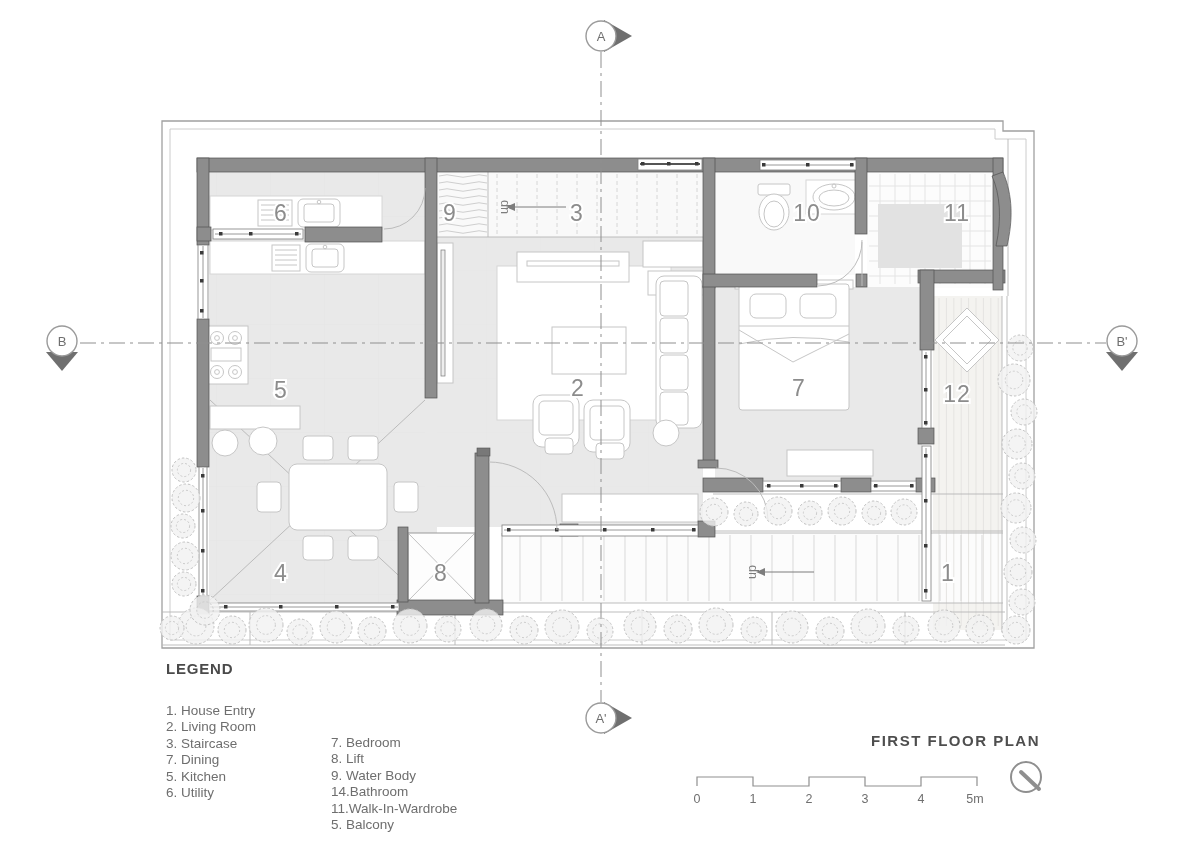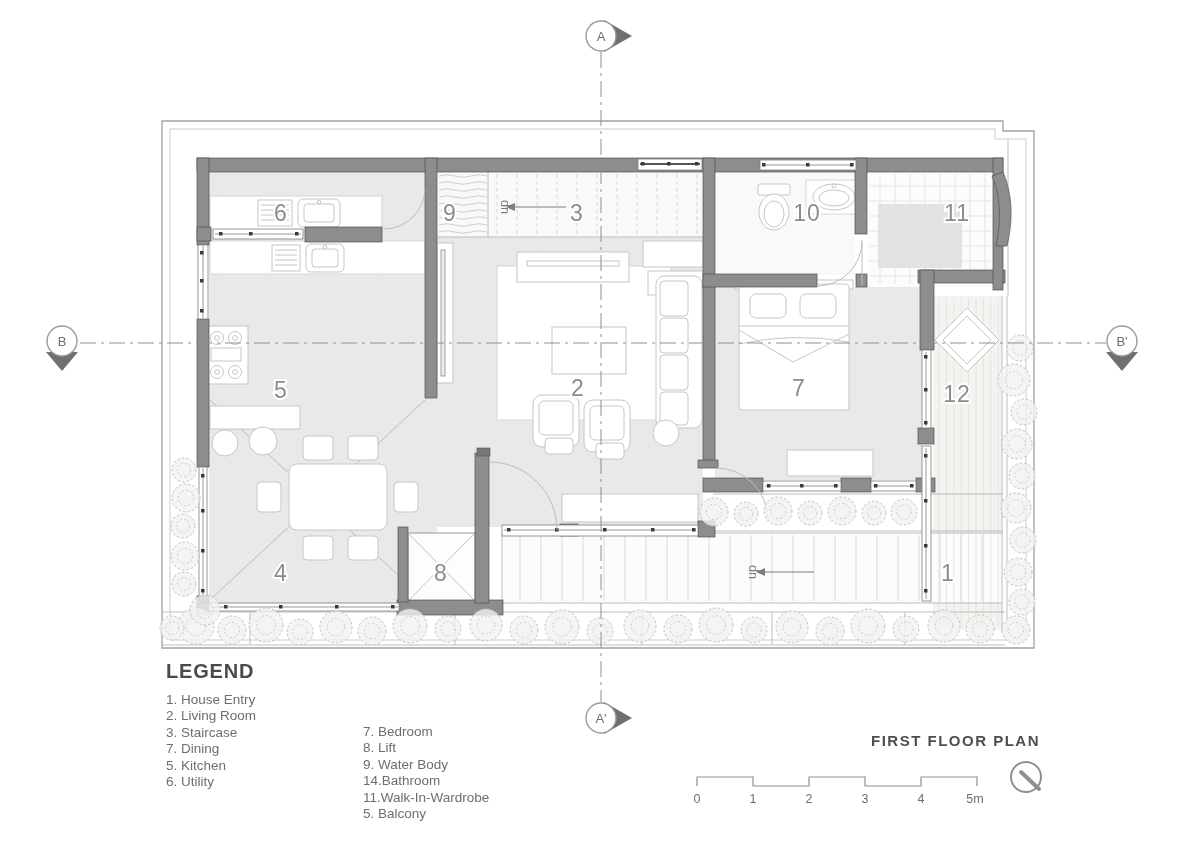--- a/index.html
+++ b/index.html
@@ -36,22 +36,22 @@
   .mk-circle{fill:#fff;stroke:#9a9a9a;stroke-width:1.4;}
   .mk-tri{fill:#6f6f6f;}
   .mk-text{font-size:13px;fill:#6f6f6f;text-anchor:middle;}
   .scale-path{fill:none;stroke:#8f8f8f;stroke-width:1.2;}
   .scale-num{font-size:12.5px;fill:#6f6f6f;text-anchor:middle;}
   .north{fill:#fff;stroke:#8f8f8f;stroke-width:2;}
   .north-hand{stroke:#8f8f8f;stroke-width:4;stroke-linecap:round;}
 
   
   .legend{position:absolute;left:166px;top:660px;color:#6e6e6e;}
-  .legend-heading{font-size:20px;font-weight:700;color:#4a4a4a;letter-spacing:.8px;margin-bottom:9px;}
-  .legend-columns{display:flex;gap:32px;}
+  .legend-heading{font-size:15px;font-weight:700;color:#4a4a4a;letter-spacing:.8px;margin-bottom:26px;}
+  .legend-columns{display:flex;}
   .legend-col{width:165px;}
   .legend-col:last-child{width:auto;margin-top:32px;}
   .legend-item{font-size:13.5px;line-height:16.4px;white-space:nowrap;}
   .plan-title{position:absolute;right:160px;top:732px;font-size:15px;font-weight:700;
               letter-spacing:1.5px;color:#4e4e4e;}
 </style>
 </head>
 <body>
 
 <div class="sheet">

